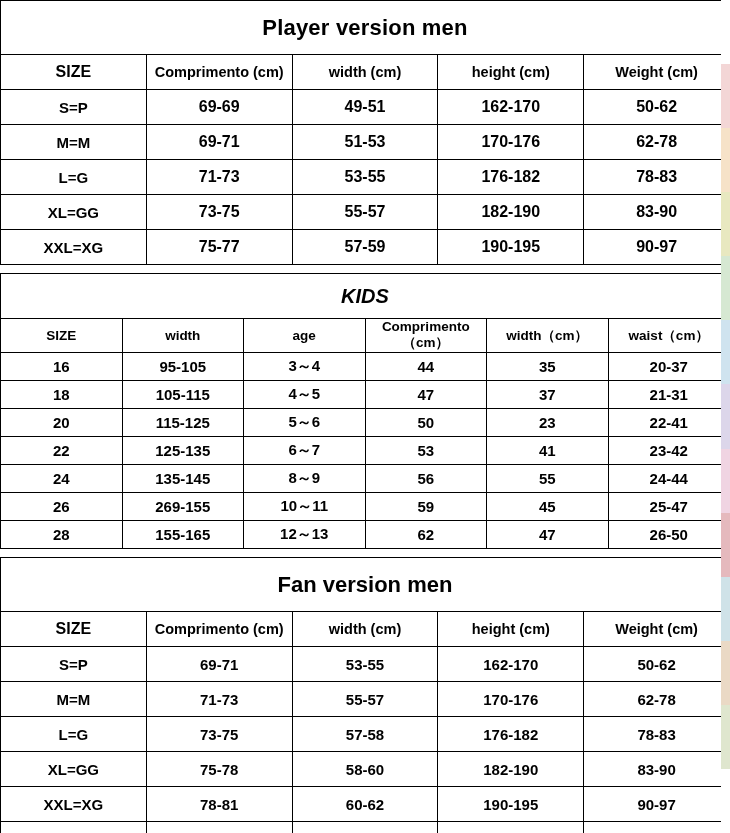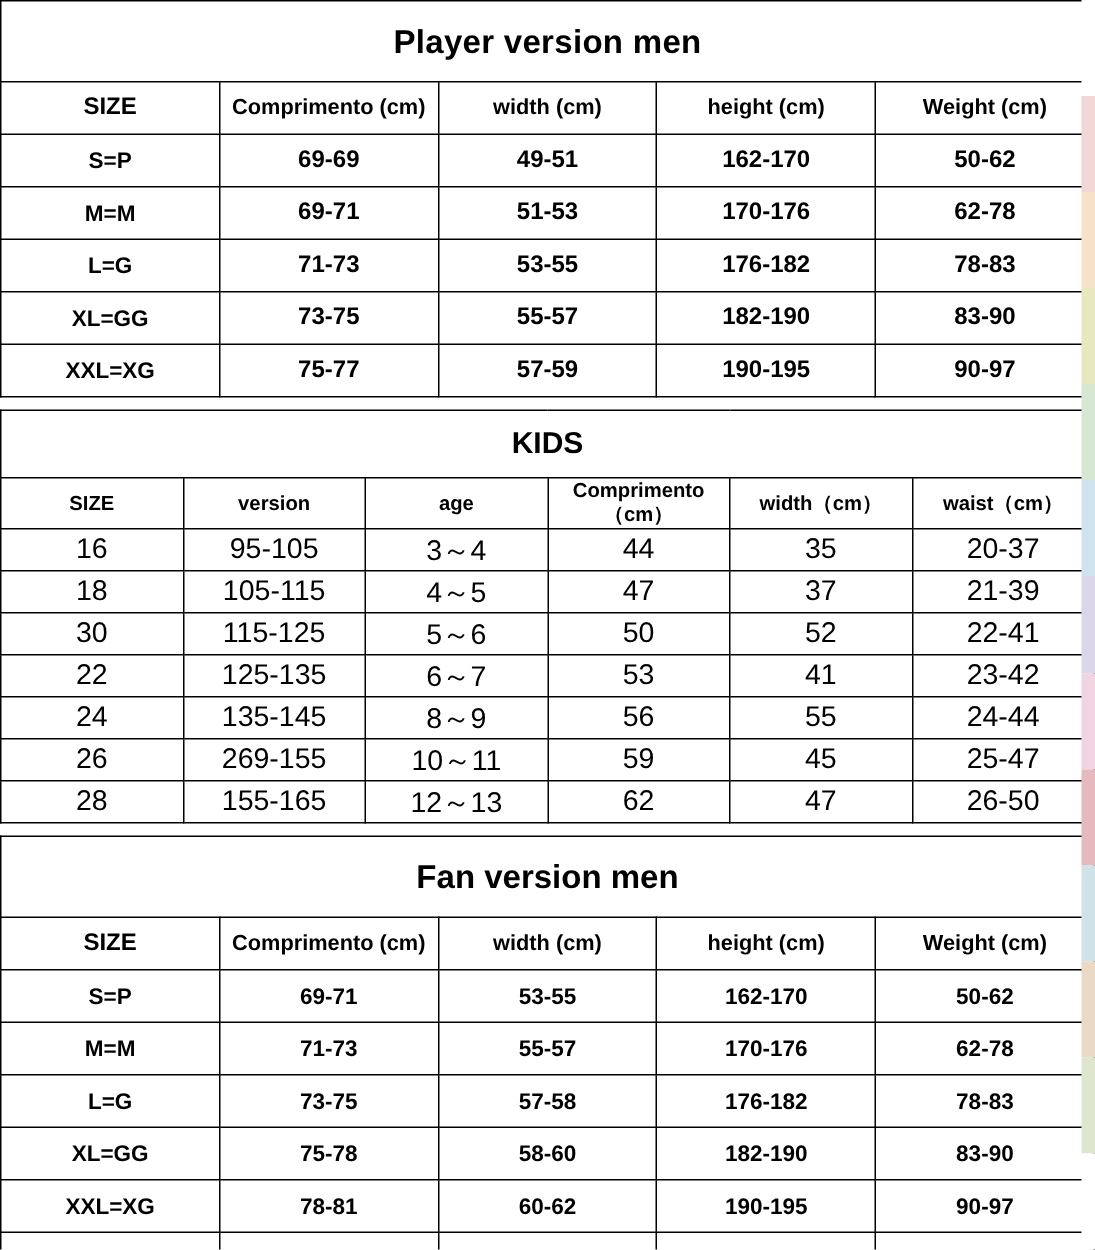--- a/index.html
+++ b/index.html
@@ -62,29 +62,30 @@
     font-size: 15px;
   }
   
   .t-kids {
     margin-top: 8px;
   }
   .t-kids .title-cell {
     font-size: 20px;
     font-weight: bold;
     height: 44px;
+    font-style: italic;
   }
   .t-kids .hdr td {
     font-size: 13.5px;
     font-weight: bold;
     height: 28px;
   }
   .t-kids tbody tr.data td {
-    font-size: 19px;
-    font-weight: normal;
+    font-size: 15px;
+    font-weight: bold;
     height: 27px;
   }
   
   .t-fan {
     margin-top: 8px;
   }
   .t-fan .title-cell {
     font-size: 22px;
     font-weight: bold;
     height: 53px;
@@ -176,48 +177,48 @@
   </div>
 
   <div class="table-block">
     <table class="t-kids">
       <tbody>
         <tr>
           <td class="title-cell" colspan="6">KIDS</td>
         </tr>
         <tr class="hdr">
           <td style="width:105px">SIZE</td>
-          <td style="width:110px">version</td>
+          <td style="width:110px">width</td>
           <td style="width:102px">age</td>
           <td style="width:175px">Comprimento（cm）</td>
           <td style="width:118px">width（cm）</td>
           <td>waist（cm）</td>
         </tr>
         <tr class="data">
           <td>16</td>
           <td>95-105</td>
           <td>3～4</td>
           <td>44</td>
           <td>35</td>
           <td>20-37</td>
         </tr>
         <tr class="data">
           <td>18</td>
           <td>105-115</td>
           <td>4～5</td>
           <td>47</td>
           <td>37</td>
-          <td>21-39</td>
-        </tr>
-        <tr class="data">
-          <td>30</td>
+          <td>21-31</td>
+        </tr>
+        <tr class="data">
+          <td>20</td>
           <td>115-125</td>
           <td>5～6</td>
           <td>50</td>
-          <td>52</td>
+          <td>23</td>
           <td>22-41</td>
         </tr>
         <tr class="data">
           <td>22</td>
           <td>125-135</td>
           <td>6～7</td>
           <td>53</td>
           <td>41</td>
           <td>23-42</td>
         </tr>

